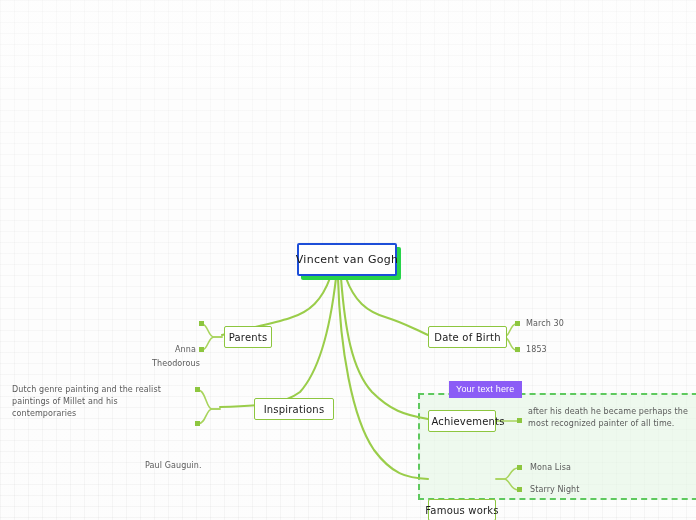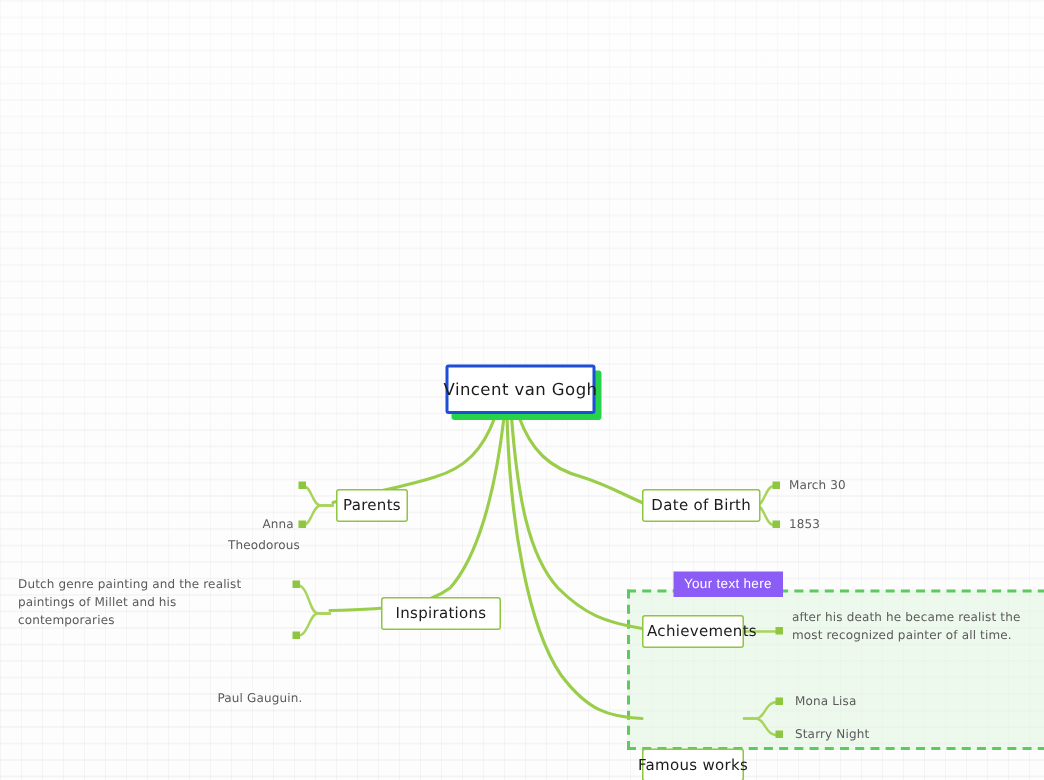--- a/index.html
+++ b/index.html
@@ -172,17 +172,17 @@
 <div class="leaf" style="left:175px;top:344px;">Anna</div>
 
 <div class="leaf wrap" style="left:12px;top:384px;width:172px;">Dutch genre painting and the realist paintings of Millet and his contemporaries</div>
 
 <div class="leaf" style="left:145px;top:418px;margin-top:42px;">Paul Gauguin.</div>
 
 <div class="leaf" style="left:526px;top:318px;text-align:right;">March 30</div>
 
 <div class="leaf" style="left:526px;top:344px;">1853</div>
 
-<div class="leaf wrap" style="left:528px;top:406px;width:160px;">after his death he became realist the most recognized painter of all time.</div>
+<div class="leaf wrap" style="left:528px;top:406px;width:160px;">after his death he became perhaps the most recognized painter of all time.</div>
 
 <div class="leaf" style="left:530px;top:462px;">Mona Lisa</div>
 
 <div class="leaf" style="left:530px;top:484px;">Starry Night</div>
 
 </body></html>

